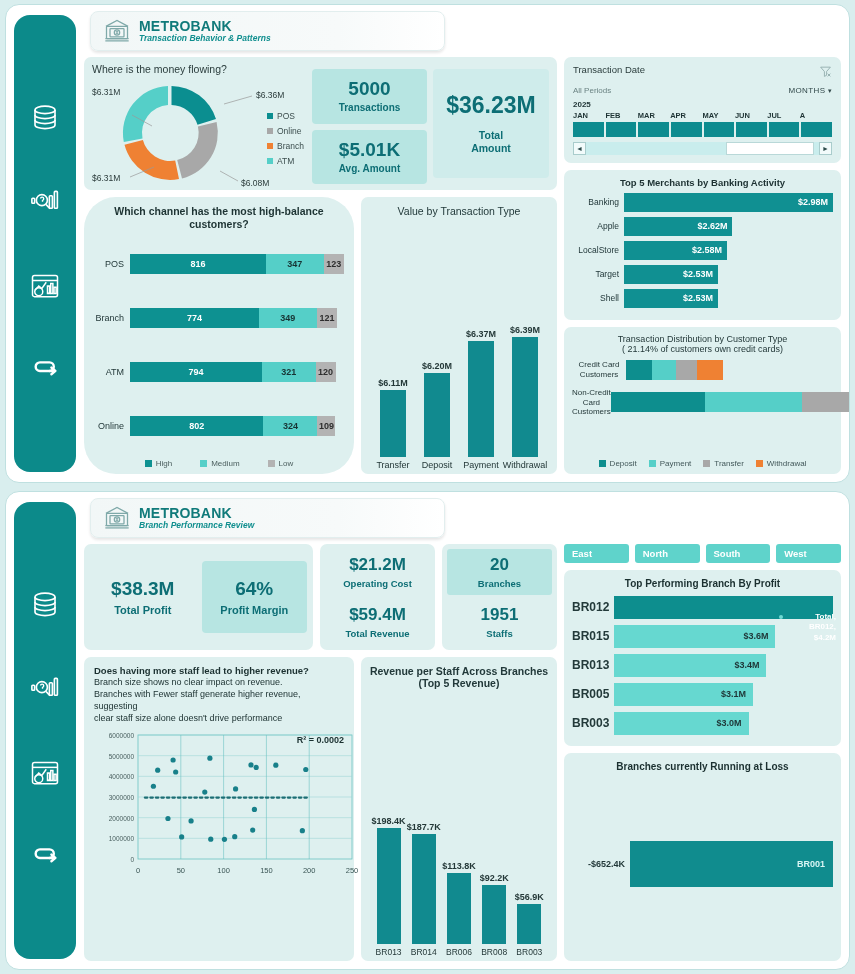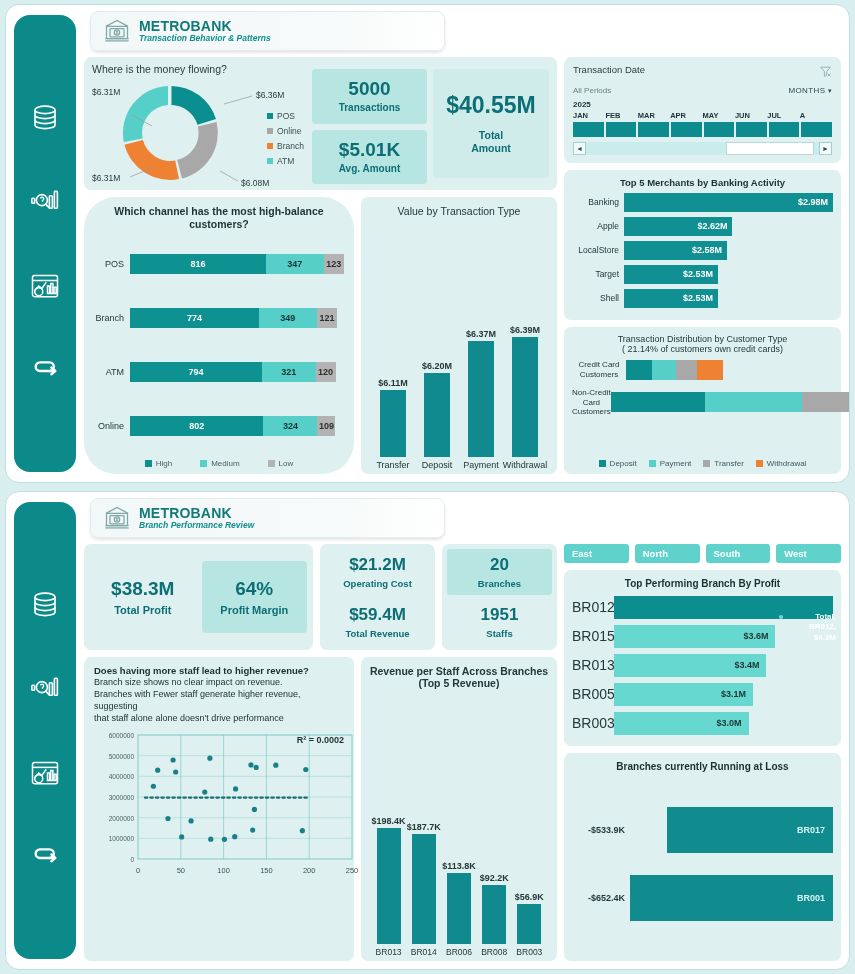--- a/index.html
+++ b/index.html
@@ -165,21 +165,21 @@
   .sc-h1 { font-size: 9.5px; font-weight: bold; color: #1b3030; }
   .sc-h2 { font-size: 9px; color: #1b3030; line-height: 1.35; }
   .sc-plot { flex: 1; position: relative; margin-top: 4px; }
 
   .tabs { display: flex; gap: 6px; }
   .tab { flex: 1; height: 19px; background: #5fd3cb; border-radius: 3px; display: flex; align-items: center; padding-left: 8px; color: #ffffff; font-size: 9.5px; font-weight: bold; cursor: pointer; }
 
   .tpb { padding: 8px 8px 6px 8px; }
   .tpb-title { font-size: 10px; font-weight: bold; color: #1b3030; text-align: center; margin-bottom: 6px; }
   .tprow { display: flex; align-items: center; height: 24px; margin-bottom: 5px; }
-  .tplab { width: 42px; font-size: 14px; font-weight: normal; color: #233a3a; text-align: right; padding-right: 6px; }
+  .tplab { width: 42px; font-size: 12px; font-weight: bold; color: #233a3a; text-align: right; padding-right: 6px; }
   .tpzone { flex: 1; }
   .tpbar { height: 23px; display: flex; align-items: center; justify-content: flex-end; padding-right: 7px; font-size: 9px; font-weight: bold; color: #1e3536; }
   .tpbar.dark { background: #0d8e8e; }
   .tpbar.light { background: #66d8d0; }
   .tp-callout { position: absolute; right: 5px; top: 42px; width: 52px; font-size: 8px; font-weight: bold; color: #ffffff; line-height: 1.3; text-align: right; }
   .tp-dot { position: absolute; right: 58px; top: 45px; width: 4px; height: 4px; background: #6fd9d2; border-radius: 50%; }
 
   .loss { flex: 1; padding: 8px 8px 6px 8px; display: flex; flex-direction: column; }
   .loss-title { font-size: 10px; font-weight: bold; color: #1b3030; text-align: center; }
   .loss-body { flex: 1; display: flex; flex-direction: column; justify-content: center; gap: 22px; }
@@ -300,21 +300,21 @@
                 <div class="big">5000</div>
                 <div class="lbl">Transactions</div>
               </div>
               <div class="kpi">
                 <div class="big">$5.01K</div>
                 <div class="lbl">Avg. Amount</div>
               </div>
             </div>
 
             <div class="kpi-big">
-              <div class="big">$40.55M</div>
+              <div class="big">$36.23M</div>
               <div class="lbl">
                 <span>Total</span><br>
                 <span>Amount</span>
               </div>
             </div>
           </div>
 
           <div class="row2">
             <div class="card hbar-card">
               <div class="hbar-title">
@@ -627,21 +627,21 @@
                 <div class="lbl">Staffs</div>
               </div>
             </div>
           </div>
 
           <div class="row2">
             <div class="card scatter-card">
               <div class="sc-h1">Does having more staff lead to higher revenue?</div>
               <div class="sc-h2">Branch size  shows no clear impact on revenue.</div>
               <div class="sc-h2">Branches with Fewer staff generate higher revenue, suggesting</div>
-              <div class="sc-h2">that staff alone alone doesn't drive performance</div>
+              <div class="sc-h2">clear staff size alone doesn't drive performance</div>
               <div class="sc-plot">
                 <svg id="scatter-svg" width="268" height="160" viewBox="0 0 268 160">
                     <rect x="44" y="6" width="214" height="124" fill="none" stroke="#6cc3c3" stroke-width=".8"></rect>
                     <text x="40" y="133" font-size="6.5" fill="#4a6060" text-anchor="end" font-family="Liberation Sans">0</text>
                     <line x1="44" y1="109.33333333333334" x2="258" y2="109.33333333333334" stroke="#9fd7d7" stroke-width=".6"></line>
                     <text x="40" y="112.33333333333334" font-size="6.5" fill="#4a6060" text-anchor="end" font-family="Liberation Sans">1000000</text>
                     <line x1="44" y1="88.66666666666667" x2="258" y2="88.66666666666667" stroke="#9fd7d7" stroke-width=".6"></line>
                     <text x="40" y="91.66666666666667" font-size="6.5" fill="#4a6060" text-anchor="end" font-family="Liberation Sans">2000000</text>
                     <line x1="44" y1="68" x2="258" y2="68" stroke="#9fd7d7" stroke-width=".6"></line>
                     <text x="40" y="71" font-size="6.5" fill="#4a6060" text-anchor="end" font-family="Liberation Sans">3000000</text>
@@ -770,26 +770,20 @@
               <span>Total,</span><br>
               <span>BR012,</span><br>
               <span>$4.2M</span>
             </div>
           </div>
 
           <div class="card loss">
             <div class="loss-title">Branches currently Running at Loss</div>
             <div class="loss-body" id="loss-rows">
                 <div class="lrow">
-                  <div class="llab">-$533.9K</div>
-                  <div class="lzone">
-                    <div class="lbar" style="width:81.83629675045984%">BR017</div>
-                  </div>
-                </div>
-                <div class="lrow">
                   <div class="llab">-$652.4K</div>
                   <div class="lzone">
                     <div class="lbar" style="width:100%">BR001</div>
                   </div>
                 </div>
               </div>
           </div>
         </div>
       </div>
     </div>

